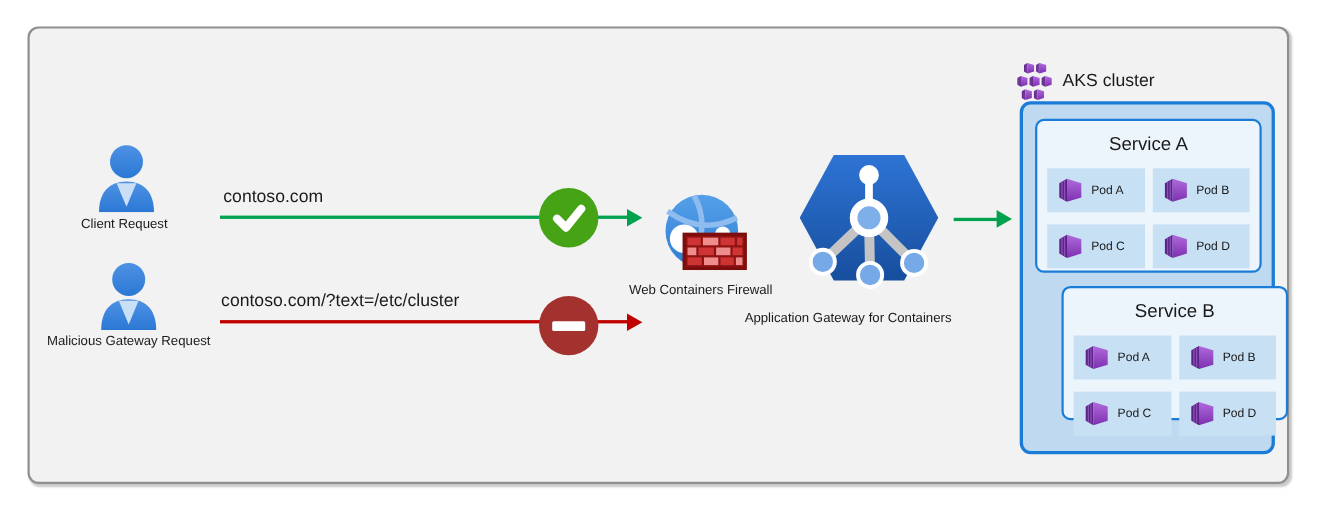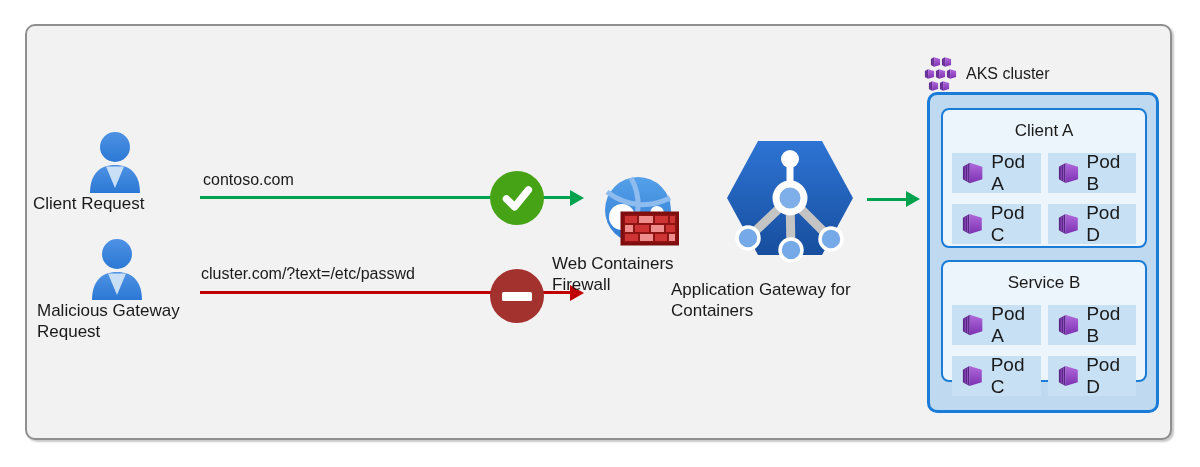--- a/index.html
+++ b/index.html
@@ -6,21 +6,21 @@
   body{
     width:1200px;height:467px;background:#ffffff;position:relative;
     font-family:"Liberation Sans",sans-serif;color:#1a1a1a;overflow:hidden;
   }
   .canvas{
     position:absolute;left:25px;top:24px;width:1143px;height:412px;
     background:#f2f2f2;border:2px solid #8f8f8f;border-radius:10px;
     box-shadow:2px 2px 2px rgba(0,0,0,.22);
   }
   .abs{position:absolute;}
-  .lbl{position:absolute;font-size:17px;line-height:21px;}
+  .lbl{position:absolute;text-align:center;font-size:12px;line-height:21px;}
   .lbl-left{position:absolute;font-size:16px;line-height:21px;white-space:nowrap;}
   .line{position:absolute;height:3px;}
   .line.green{background:#00A24E;}
   .line.red{background:#C00000;}
   .ahead{position:absolute;width:0;height:0;border-top:8px solid transparent;border-bottom:8px solid transparent;}
   .ahead.green{border-left:14px solid #00A24E;}
   .ahead.red{border-left:14px solid #C00000;}
   .badge{position:absolute;width:54px;height:54px;border-radius:50%;display:flex;align-items:center;justify-content:center;}
   .badge.check{background:#46A316;}
   .badge.block{background:#A3312D;}
@@ -33,21 +33,21 @@
     position:absolute;width:206px;background:#EDF5FC;border:2px solid #1B7CD8;
     border-radius:8px;box-sizing:border-box;
   }
   .service-title{text-align:center;margin-top:11px;font-size:17px;}
   .pods-grid{
     position:absolute;left:9px;right:9px;top:43px;
     display:grid;grid-template-columns:1fr 1fr;column-gap:7px;row-gap:11px;
   }
   .pod-tile{
     background:#C7E0F4;height:40px;display:flex;align-items:center;
-    gap:7px;padding-left:9px;font-size:19px;box-sizing:border-box;
+    gap:7px;padding-left:9px;font-size:11px;box-sizing:border-box;
   }
   .aks-title{position:absolute;left:966px;top:65px;font-size:16px;}
   svg{display:block;}
 </style>
 </head>
 <body>
 
 <svg width="0" height="0" style="position:absolute" aria-hidden="true">
   <defs>
     <linearGradient id="pgrad" x1="0" y1="0" x2="0" y2="1">
@@ -92,21 +92,21 @@
 
 <div class="lbl-left" style="left:203px;top:169px">contoso.com</div>
 <div class="line green" style="left:200px;top:196px;width:370px"></div>
 <div class="badge check" style="left:490px;top:171px">
   <svg width="44" height="44" viewBox="0 0 54 54">
     <path d="M14 28 L24 38 L41 17" stroke="#ffffff" stroke-width="9" fill="none" stroke-linecap="round" stroke-linejoin="round"></path>
   </svg>
 </div>
 <div class="ahead green" style="left:570px;top:190px"></div>
 
-<div class="lbl-left" style="left:201px;top:263px">cluster.com/?text=/etc/passwd</div>
+<div class="lbl-left" style="left:201px;top:263px">contoso.com/?text=/etc/cluster</div>
 <div class="line red" style="left:200px;top:291px;width:370px"></div>
 <div class="badge block" style="left:490px;top:269px">
   <div class="block-bar"></div>
 </div>
 <div class="ahead red" style="left:570px;top:285px"></div>
 
 <svg class="abs" style="left:601px;top:176px" width="78" height="70" viewBox="0 0 78 70">
   <circle cx="37" cy="34" r="33" fill="url(#globeGrad)"></circle>
   <path d="M6 16 Q 36 38 69 22" stroke="#8FBCEE" stroke-width="5" fill="none"></path>
   <path d="M30 2 Q 46 30 26 65" stroke="#8FBCEE" stroke-width="5" fill="none"></path>
@@ -154,21 +154,21 @@
   <use href="#pod" x="12" y="12" width="11" height="12"></use>
   <use href="#pod" x="23" y="12" width="11" height="12"></use>
   <use href="#pod" x="5" y="24" width="11" height="12"></use>
   <use href="#pod" x="16" y="24" width="11" height="12"></use>
 </svg>
 <div class="aks-title">AKS cluster</div>
 
 <div class="aks-box"></div>
 
 <div class="service-box" style="left:941px;top:108px;height:140px">
-  <div class="service-title">Client A</div>
+  <div class="service-title">Service A</div>
   <div class="pods-grid">
     <div class="pod-tile">
       <svg width="24" height="26" viewBox="0 0 24 26">
           <use href="#pod" width="24" height="26"></use>
         </svg>
       <span>Pod A</span>
     </div>
     <div class="pod-tile">
       <svg width="24" height="26" viewBox="0 0 24 26">
           <use href="#pod" width="24" height="26"></use>
@@ -183,21 +183,21 @@
     </div>
     <div class="pod-tile">
       <svg width="24" height="26" viewBox="0 0 24 26">
           <use href="#pod" width="24" height="26"></use>
         </svg>
       <span>Pod D</span>
     </div>
   </div>
 </div>
 
-<div class="service-box" style="left:941px;top:260px;height:122px">
+<div class="service-box" style="left:965px;top:260px;height:122px">
   <div class="service-title">Service B</div>
   <div class="pods-grid">
     <div class="pod-tile">
       <svg width="24" height="26" viewBox="0 0 24 26">
           <use href="#pod" width="24" height="26"></use>
         </svg>
       <span>Pod A</span>
     </div>
     <div class="pod-tile">
       <svg width="24" height="26" viewBox="0 0 24 26">

